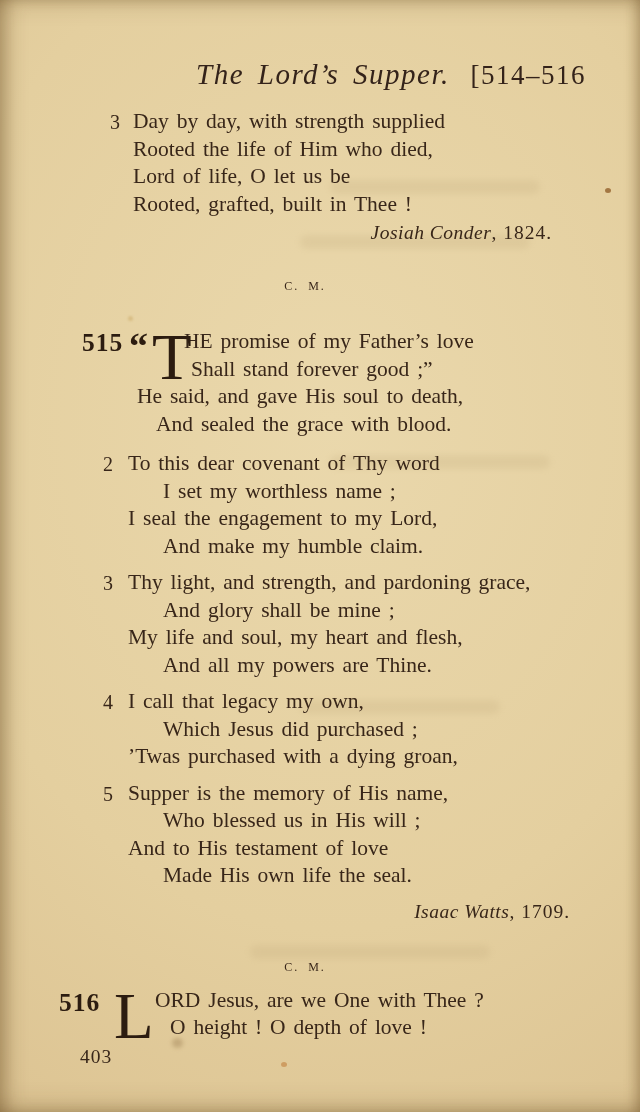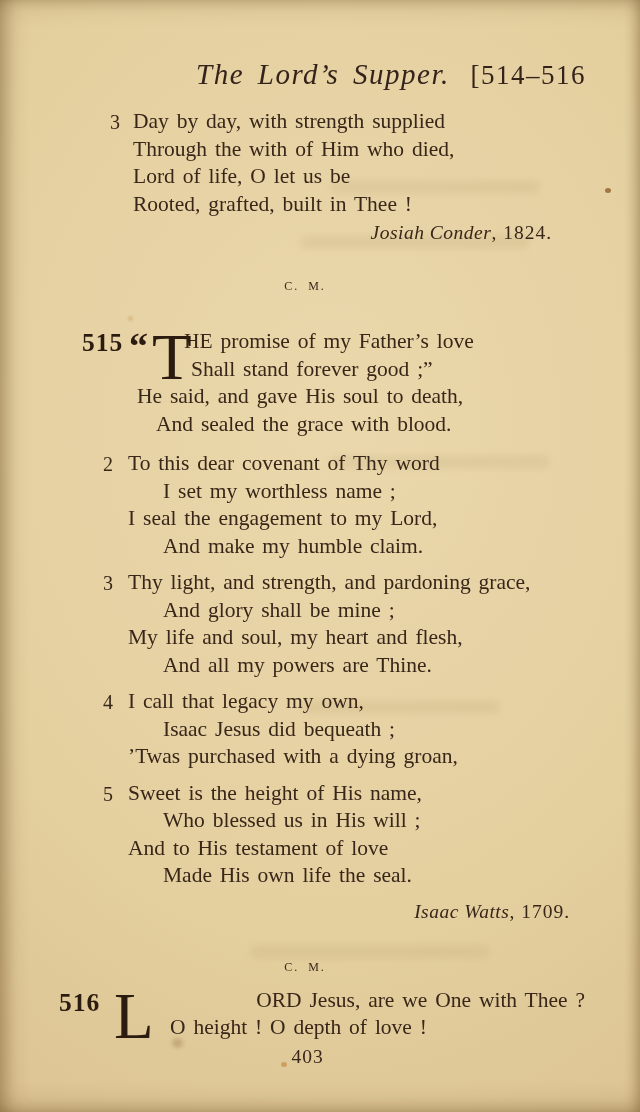--- a/index.html
+++ b/index.html
@@ -82,25 +82,25 @@
   .drop-cap {
     position: absolute; font-size: 65px; line-height: 47px;
     top: 6px; color: #2c1c10;
   }
   .open-515 .drop-cap { left: 72px; }
   .open-516 .drop-cap { left: 34px; }
   .ol1 { margin-left: 104px; margin-top: 30px; }
   .ol2 { margin-left: 111px; }
   .ol3 { margin-left: 57px; }
   .ol4 { margin-left: 76px; }
-  .ol5 { margin-left: 75px; text-align: right; }
+  .ol5 { margin-left: 75px; }
   .ol6 { margin-left: 90px; }
 
   .page-number {
-    height: 24px; line-height: 24px; text-align: center;
+    height: 24px; line-height: 24px; text-align: left;
     font-size: 19.5px; letter-spacing: 1px;
     margin-right: 50px; margin-top: 2px;
   }
 
   
   .speck { position: absolute; border-radius: 50%; }
   .speck-1 { left: 605px; top: 188px; width: 6px; height: 5px;
              background: #8e5a24; opacity: 0.75; filter: blur(0.4px); }
   .speck-2 { left: 172px; top: 1038px; width: 11px; height: 10px;
              background: #b09467; opacity: 0.6; filter: blur(2px); }
@@ -132,21 +132,21 @@
   <div class="show-through st-2"></div>
   <div class="show-through st-3"></div>
   <div class="show-through st-4"></div>
   <div class="show-through st-5"></div>
 
   <div class="content">
 
     <div class="verse top-verse">
       <span class="vnum">3</span>
       <div class="line">Day by day, with strength supplied</div>
-      <div class="line">Through the with of Him who died,</div>
+      <div class="line">Rooted the life of Him who died,</div>
       <div class="line">Lord of life, O let us be</div>
       <div class="line">Rooted, grafted, built in Thee !</div>
     </div>
 
     <div class="attribution attr-conder">
       <span class="attr-name">Josiah Conder</span><span class="attr-date">, 1824.</span>
     </div>
 
     <div class="meter">C. M.</div>
 
@@ -172,27 +172,27 @@
       <span class="vnum">3</span>
       <div class="line">Thy light, and strength, and pardoning grace,</div>
       <div class="line indent">And glory shall be mine ;</div>
       <div class="line">My life and soul, my heart and flesh,</div>
       <div class="line indent">And all my powers are Thine.</div>
     </div>
 
     <div class="verse">
       <span class="vnum">4</span>
       <div class="line">I call that legacy my own,</div>
-      <div class="line indent">Isaac Jesus did bequeath ;</div>
+      <div class="line indent">Which Jesus did purchased ;</div>
       <div class="line">’Twas purchased with a dying groan,</div>
     </div>
 
     <div class="verse">
       <span class="vnum">5</span>
-      <div class="line">Sweet is the height of His name,</div>
+      <div class="line">Supper is the memory of His name,</div>
       <div class="line indent">Who blessed us in His will ;</div>
       <div class="line">And to His testament of love</div>
       <div class="line indent">Made His own life the seal.</div>
     </div>
 
     <div class="attribution attr-watts">
       <span class="attr-name">Isaac Watts</span><span class="attr-date">, 1709.</span>
     </div>
 
     <div class="meter">C. M.</div>

